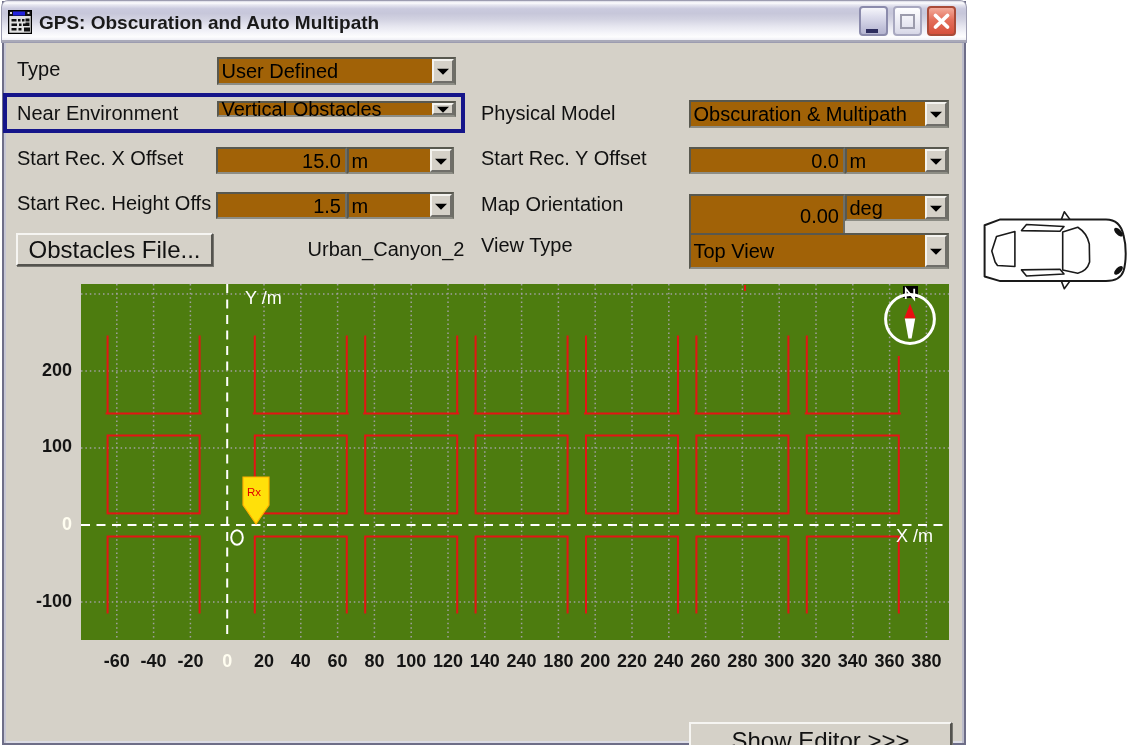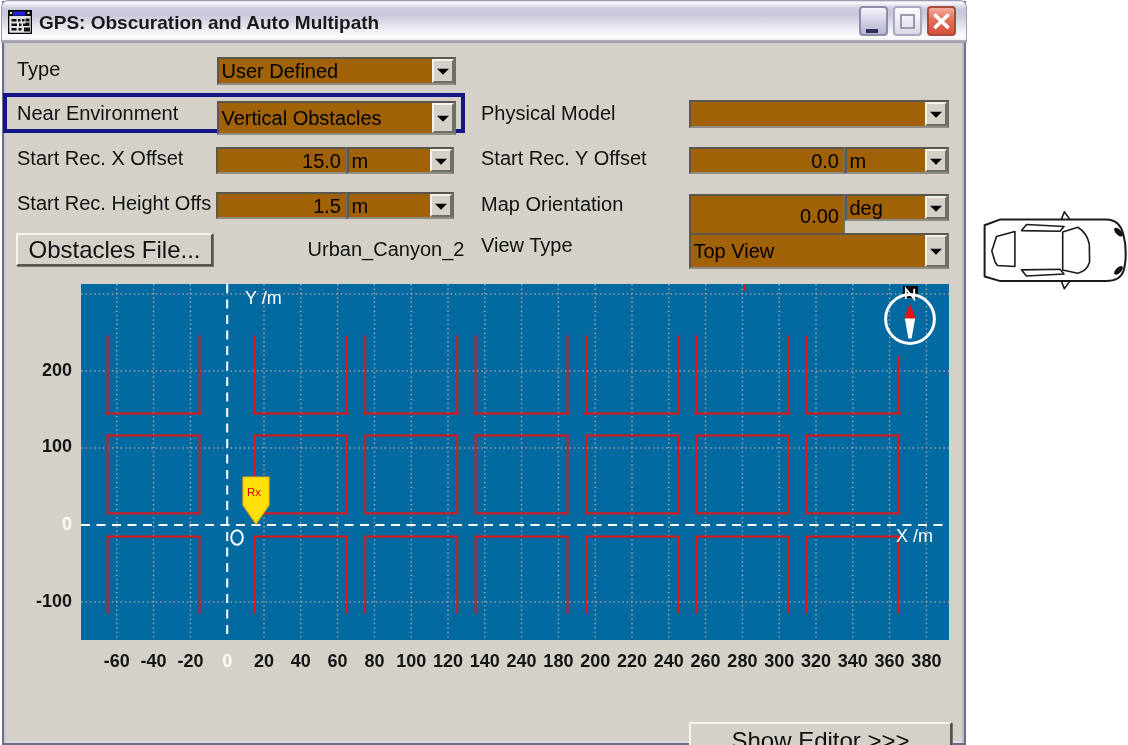--- a/index.html
+++ b/index.html
@@ -30,21 +30,21 @@
 .dd{position:absolute;right:0px;top:0px;bottom:0px;width:22px;background:#d5d1c8;
  border:2px solid;border-color:#f4f3ef #6f6e69 #6f6e69 #f4f3ef}
 .dd b{position:absolute;left:50%;top:50%;transform:translate(-50%,-36%);width:0;height:0;
  border-left:6px solid transparent;border-right:6px solid transparent;border-top:6.5px solid #000}
 
 #hl{position:absolute;left:3px;top:93px;width:462px;height:40px;border:4px solid #15158a}
 
 .pbtn{position:absolute;background:#d5d1c8;border:2px solid;border-color:#f6f5f2 #54534e #54534e #f6f5f2;
  box-shadow:1px 1px 0 #76756f;font-size:24px;color:#111;text-align:center}
 
-#plot{position:absolute;left:81px;top:284px;width:868px;height:356px;background:#0369a1}
+#plot{position:absolute;left:81px;top:284px;width:868px;height:356px;background:#4d7c0f}
 .xt{position:absolute;top:651px;transform:translateX(-50%);font-size:18px;font-weight:bold;color:#141414;white-space:nowrap}
 .yt{position:absolute;left:16px;width:56px;text-align:right;font-size:18px;font-weight:bold;color:#141414}
 .zero{color:#fffdf0}
 </style></head><body>
 <div id="dlg"></div>
 <div id="tbar"></div>
 <svg class="abs" style="left:8px;top:10px" width="24" height="24" viewBox="0 0 24 24">
  <rect x="0.5" y="0.5" width="23" height="23" fill="#e2e2e2" stroke="#000" stroke-width="1.5"></rect>
  <rect x="1" y="1" width="22" height="5" fill="#111"></rect>
  <rect x="5" y="1.5" width="12" height="4" fill="#2222dd"></rect>
@@ -85,27 +85,28 @@
 <div class="lbl" style="left:481px;top:102px">Physical Model</div>
 <div class="lbl" style="left:481px;top:147px">Start Rec. Y Offset</div>
 <div class="lbl" style="left:481px;top:193px">Map Orientation</div>
 <div class="lbl" style="left:481px;top:234px">View Type</div>
 <div class="fld" style="left:217px;top:57px;width:239px;height:28px">
     <span>User Defined</span>
     <div class="dd">
       <b></b>
     </div>
   </div>
-<div class="fld" style="left:217px;top:101px;width:239px;height:34px">
+<div class="fld" style="left:217px;top:101px;width:239px;height:16px">
     <span>Vertical Obstacles</span>
     <div class="dd">
       <b></b>
     </div>
   </div>
 <div class="fld" style="left:689px;top:100px;width:260px;height:28px">
+    <span>Obscuration &amp; Multipath</span>
     <div class="dd">
       <b></b>
     </div>
   </div>
 <div class="fld" style="left:216px;top:147px;width:131px;height:27px">
     <span class="num">15.0</span>
   </div>
 <div class="fld" style="left:347px;top:147px;width:107px;height:27px">
     <span>m</span>
     <div class="dd">

